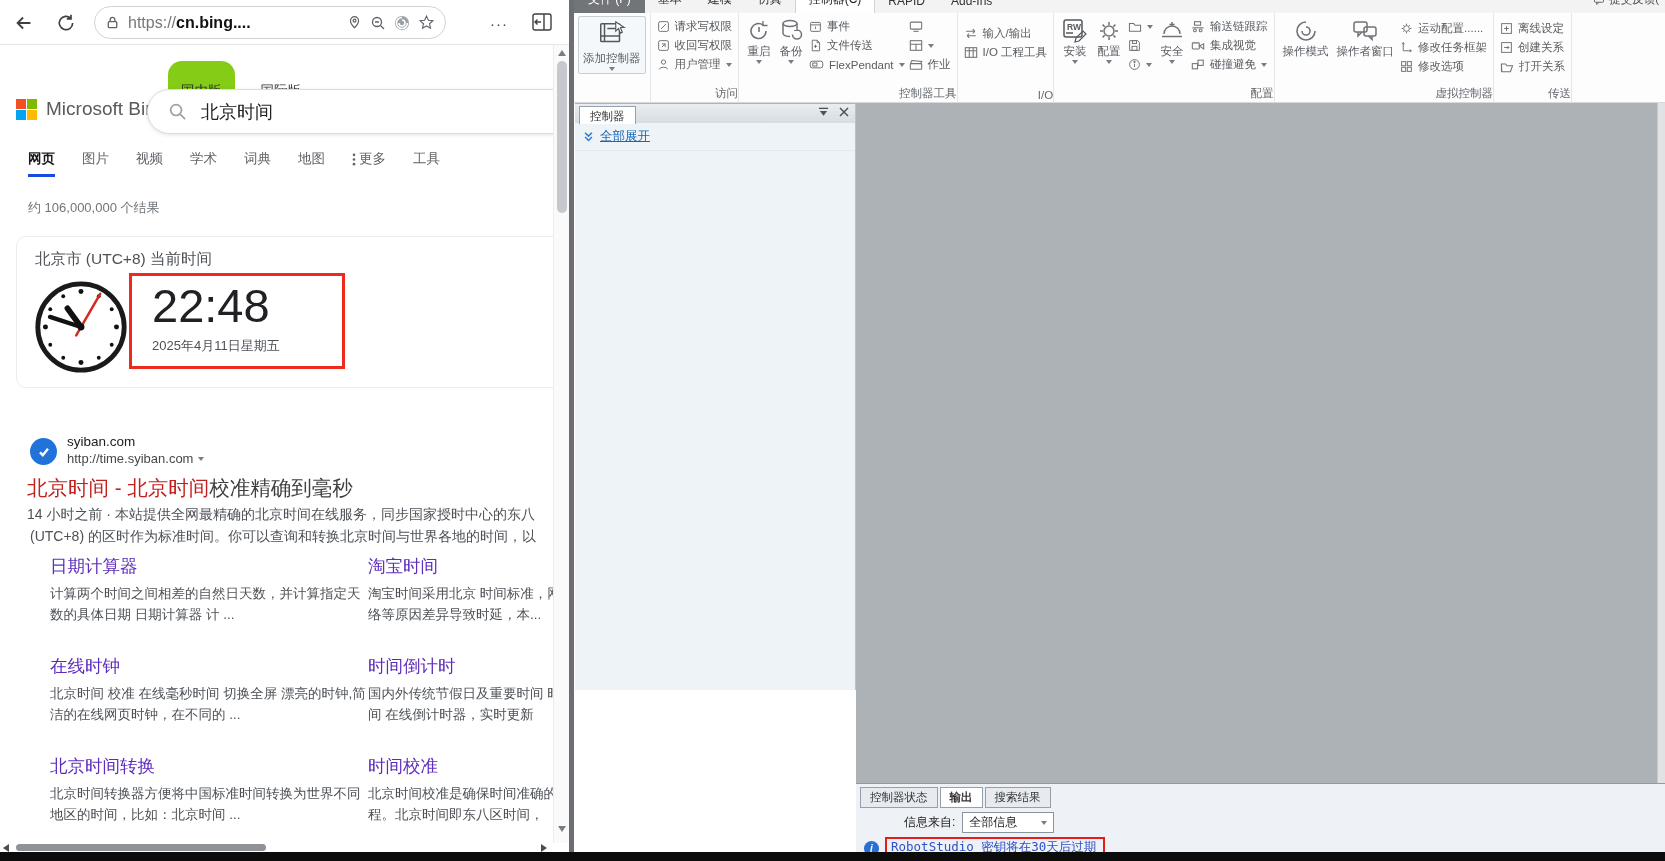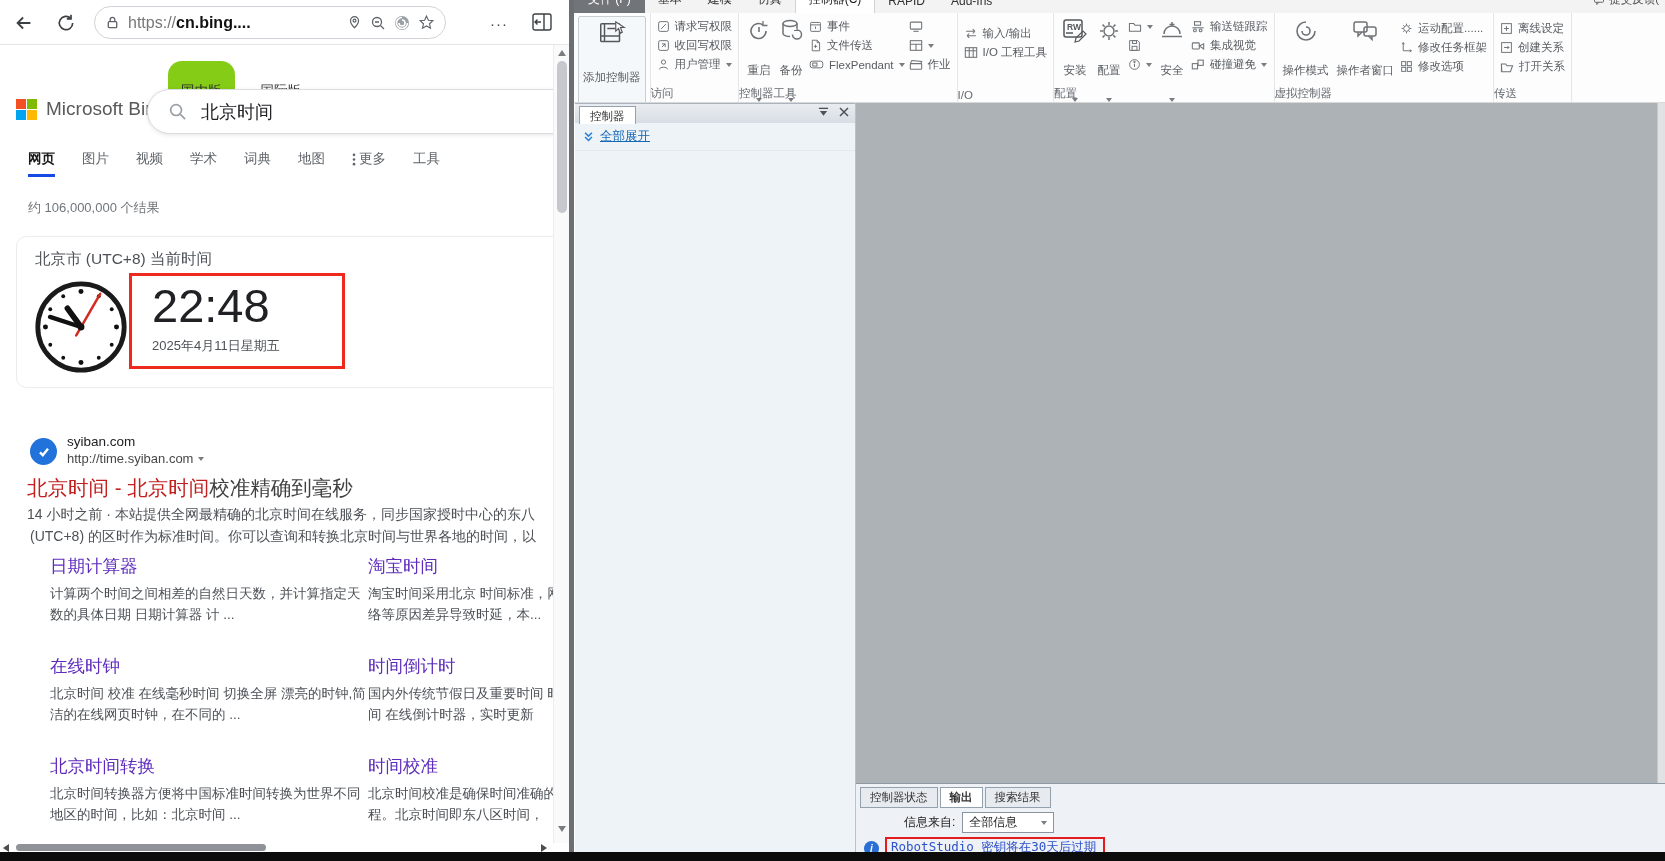--- a/index.html
+++ b/index.html
@@ -61,29 +61,29 @@
 #blackstrip{left:0;top:852px;width:1665px;height:9px;background:#0c0c0c}
 
 #right{left:574px;top:0;width:1091px;height:852px;background:#fff;overflow:hidden}
 #tabrow{left:0;top:-14px;width:1091px;height:27px;display:flex;align-items:flex-end;font-size:12px;color:#333;background:#f3f3f4}
 .rtab{padding:5px 13px;white-space:nowrap}
 .rtab.file{background:#717478;color:#fff;padding:5px 14px}
 .rtab.on{background:#fff;border:1px solid #d2d2d2;border-bottom:none;color:#222}
 #feedback{position:absolute;right:6px;top:6px;display:flex;align-items:center;gap:4px;font-size:11.5px;color:#555}
 #ribbon{left:0;top:13px;width:1091px;height:90px;background:#fdfdfe;border-bottom:1px solid #d9d9d9;display:flex;overflow:hidden}
 .rgroup{position:relative;display:flex;align-items:flex-start;padding:3px 4px 15px 4px;border-right:1px solid #e4e6e8;height:100%}
-.glabel{position:absolute;bottom:1px;left:0;right:0;text-align:left;font-size:11.5px;color:#65696d;white-space:nowrap}
-.bb{display:flex;flex-direction:column;align-items:center;padding:2px 4px;font-size:11.5px;color:#595d61;gap:19px;white-space:nowrap}
+.glabel{position:absolute;bottom:1px;left:0;right:0;text-align:right;font-size:11.5px;color:#65696d;white-space:nowrap}
+.bb{display:flex;flex-direction:column;align-items:center;padding:2px 4px;font-size:11.5px;color:#595d61;gap:0;white-space:nowrap}
 .bb .chev{margin-top:1px}
 .col{display:flex;flex-direction:column;justify-content:flex-start;padding-top:1px}
 .sitem{display:flex;align-items:center;gap:5px;height:19px;font-size:11.5px;color:#595d61;padding:0 2px;white-space:nowrap}
 .chev{width:0;height:0;border-left:3.5px solid transparent;border-right:3.5px solid transparent;border-top:4px solid #797d81;display:inline-block}
 #addcbtn{border:1px solid #c9ced3;background:#f5f8fa;border-radius:2px}
 
-#cpanel{left:1px;top:103px;width:281px;height:749px;background:#eef3f8;border-right:1px solid #b9c2cb}
+#cpanel{left:1px;top:103px;width:281px;height:587px;background:#eef3f8;border-right:1px solid #b9c2cb}
 #cpanel-head{height:20px;background:linear-gradient(#e9edf1,#d7dde4);border-top:1px solid #aab4be;position:relative}
 #cpanel-tab{position:absolute;left:4px;top:2px;height:18px;background:#fff;border:1px solid #95a1ad;border-bottom:none;padding:2px 10px 0 10px;font-size:11.5px;color:#333}
 #cpanel-btns{position:absolute;right:6px;top:3px;display:flex;gap:10px;font-size:11px;color:#4e5257;align-items:center}
 #expandrow{display:flex;align-items:center;gap:6px;padding:5px 0 5px 8px;border-bottom:1px solid #e2e9f0}
 #expandlink{font-size:12.5px;color:#1668b5;text-decoration:underline}
 
 #viewport{left:282px;top:103px;width:809px;height:680px;background:#adb2b7}
 #vp-strip{position:absolute;right:0;top:0;width:8px;height:680px;background:#e0e2e4;border-left:1px solid #c6c8ca}
 
 #outpanel{left:282px;top:783px;width:809px;height:69px;background:#eef1f5;border-top:1px solid #8f9aa5}

